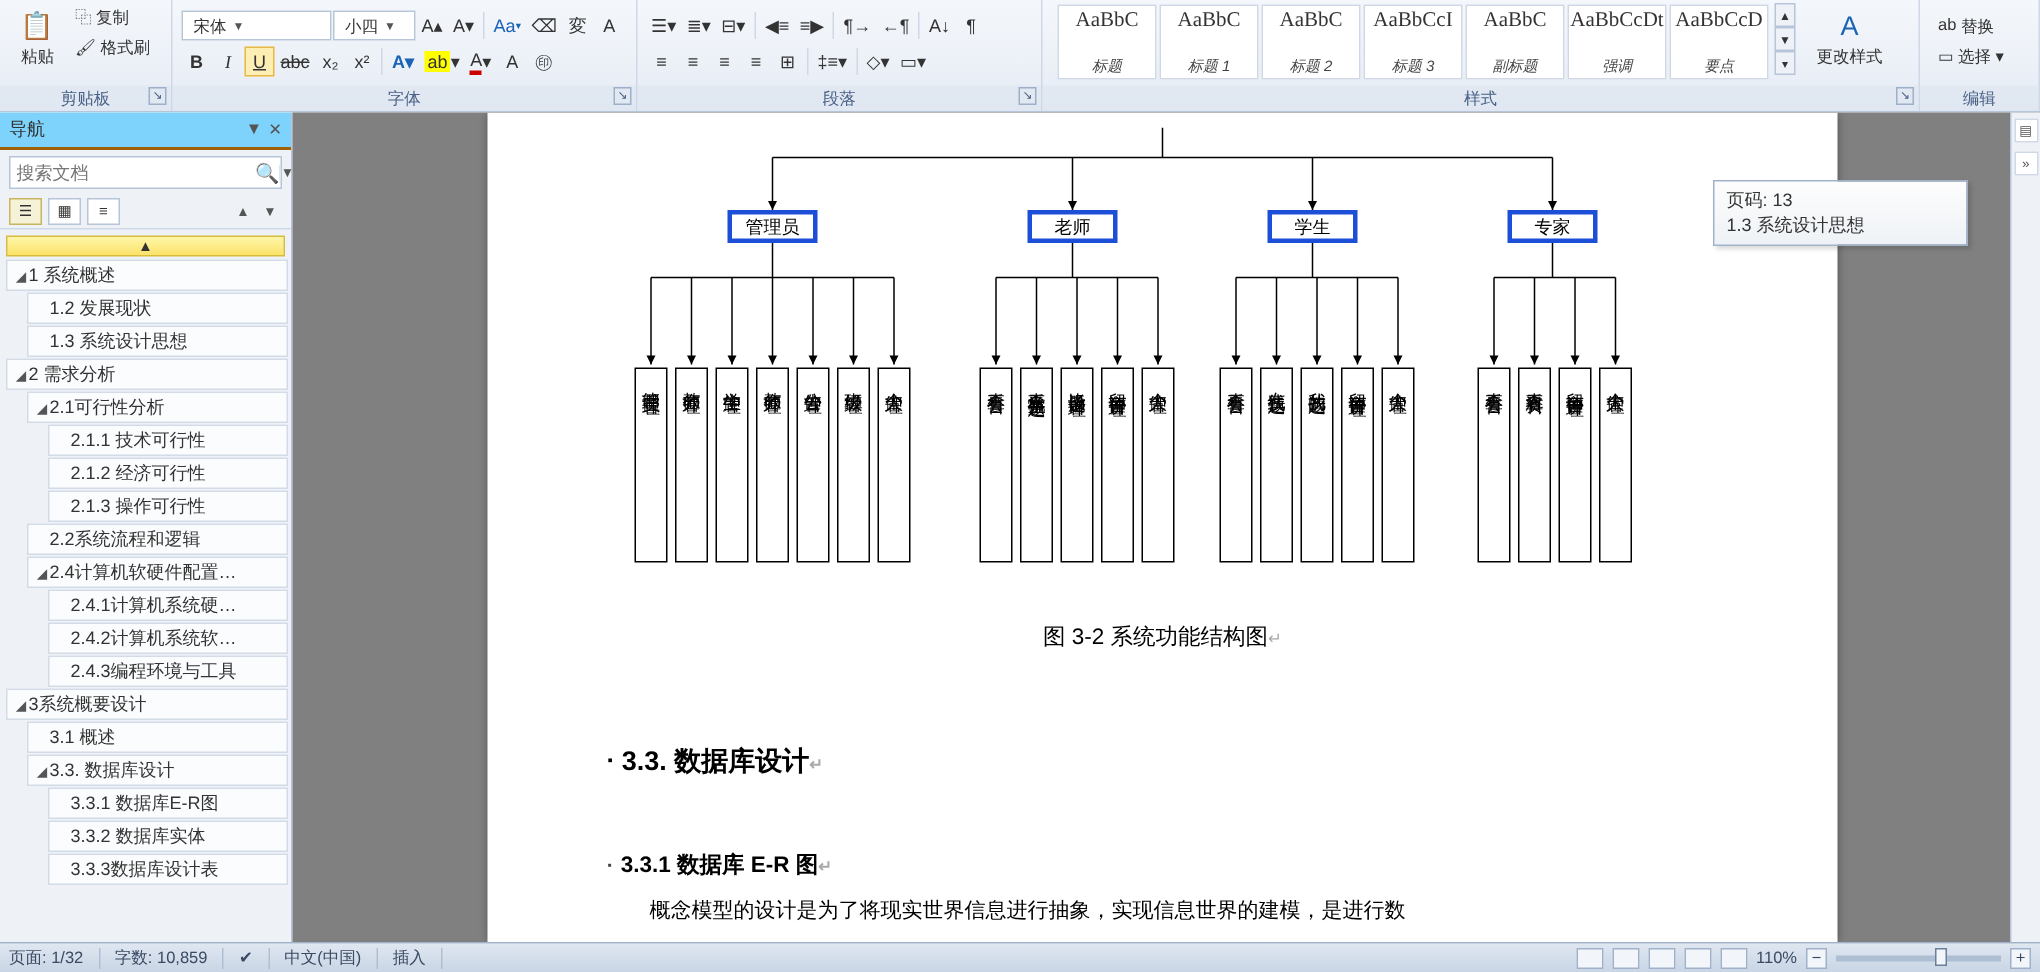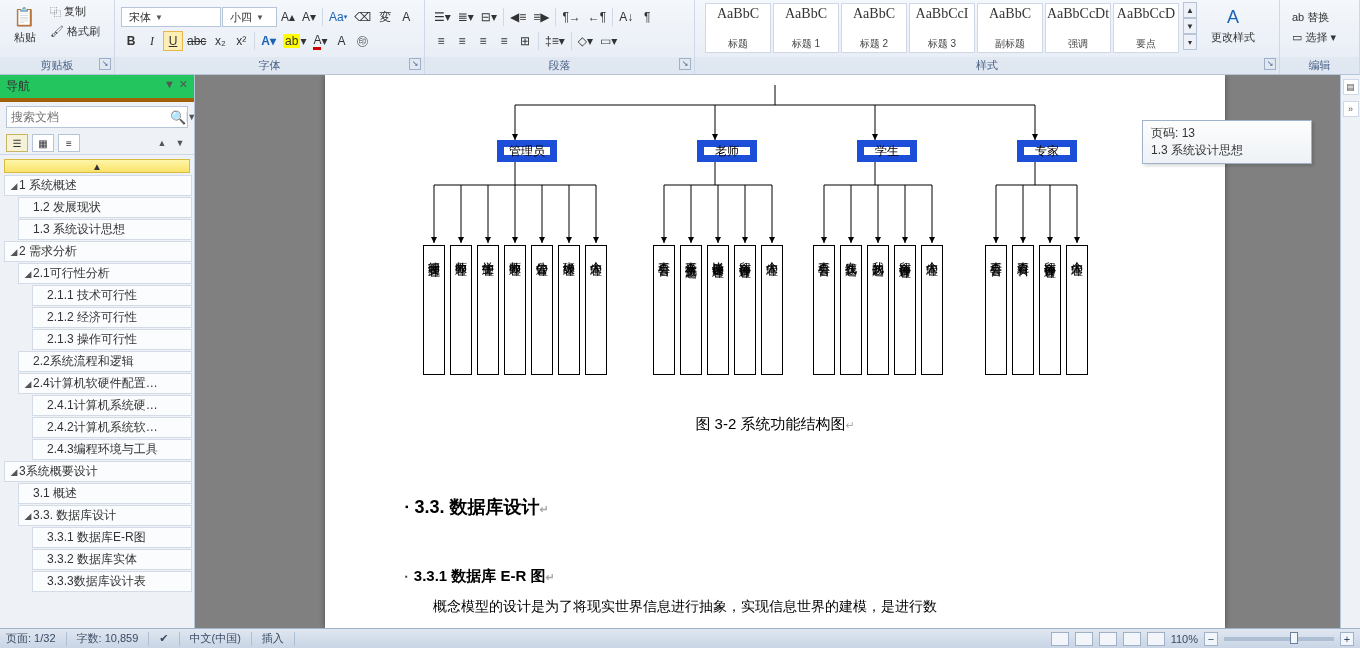--- a/index.html
+++ b/index.html
@@ -16,30 +16,30 @@
 .small-row { display:flex; flex-direction:column; gap:2px; padding:0 4px; }
 .small-btn { display:flex; align-items:center; gap:3px; padding:0 2px; cursor:pointer; height:18px; font-size:11px;}
 .tb-row { display:flex; align-items:center; gap:1px; height:22px; }
 .tb-btn { min-width:20px; height:20px; border:1px solid transparent; display:flex; align-items:center; justify-content:center; font-size:12px; cursor:pointer; padding:0 2px;}
 .tb-sep{width:1px;height:18px;background:#cfd8e6;margin:0 2px;}
 .combo{display:flex;align-items:center;border:1px solid #b7c5d8;background:#fff;height:20px;font-size:11px;padding:0 7px;}
 .combo .dd{margin-left:4px;font-size:8px;color:#555;}
 .styles-gallery{display:flex;align-items:center;height:52px;gap:2px;padding:0 4px;}
 .style-item{width:66px;height:50px;border:1px solid #cfd8e6;background:#fff;display:flex;flex-direction:column;align-items:center;justify-content:center;cursor:pointer;}
 .style-item .sample{font-size:14px;font-family:SimSun;}
-.style-item .lbl{font-size:10px;color:#444;margin-top:15px;}
+.style-item .lbl{font-size:10px;color:#444;margin-top:15px;font-style:italic;}
 .gallery-nav{display:flex;flex-direction:column;width:14px;}
 .gallery-nav div{height:16px;border:1px solid #b7c5d8;font-size:8px;display:flex;align-items:center;justify-content:center;cursor:pointer;background:#eef2f8;}
 
 
 .main-row { display:flex; height: calc(648px - 75px - 20px); }
 
 
 .nav-pane { width: 195px; background:#eef2f6; border-right:1px solid #b7c5d8; display:flex; flex-direction:column; font-size:12px; color:#333;}
-.nav-header{display:flex;justify-content:space-between;padding:3px 6px;border-bottom:4px solid #a16207;background:#22c55e;}
+.nav-header{display:flex;align-items:center;justify-content:space-between;padding:3px 6px;border-bottom:2px solid #a16207;background:#7dd3fc;}
 .nav-header .ttl{font-weight:400;}
 .nav-header .ctl{display:flex;gap:4px;}
 .nav-header .ctl span{cursor:pointer;color:#555;font-size:11px;}
 .nav-search{display:flex;align-items:center;border:1px solid #b7c5d8;background:#fff;margin:4px 6px;height:22px;}
 .nav-search input{flex:1;border:0;outline:0;font-size:12px;padding:0 4px;background:transparent;}
 .nav-search .go{width:20px;text-align:center;cursor:pointer;color:#1a63b7;font-size:13px;}
 .nav-search .dd{width:14px;text-align:center;cursor:pointer;font-size:9px;color:#555;border-left:1px solid #e0e6ef;}
 .nav-views{display:flex;align-items:center;gap:4px;padding:2px 6px;border-bottom:1px solid #cfd8e6;}
 .nav-view-btn{width:22px;height:18px;border:1px solid #b7c5d8;background:#fff;font-size:10px;display:flex;align-items:center;justify-content:center;cursor:pointer;}
 .nav-view-btn.active{background:#f6f2d7;border-color:#c8b560;}
@@ -58,21 +58,21 @@
 .lvl-3{margin-left:32px;}
 
 
 .doc-area{flex:1;background:#808080;position:relative;overflow:hidden;}
 .paper{position:absolute;left:130px;top:0;width:900px;height:100%;background:#fff;box-shadow:0 0 6px rgba(0,0,0,.4);padding:0 80px;}
 .paper-inner{position:relative;width:100%;height:100%;color:#000;}
 
 
 .org{position:absolute;left:0;right:0;top:10px;height:380px;}
 .org svg{position:absolute;left:0;top:0;}
-.top-box{position:absolute;width:60px;height:22px;border:7px solid #1d4ed8;background:#fff;display:flex;align-items:center;justify-content:center;font-size:12px;margin-left:12px;}
+.top-box{position:absolute;width:60px;height:22px;border:3px solid #1d4ed8;background:#fff;display:flex;align-items:center;justify-content:center;font-size:12px;}
 .leaf-col{position:absolute;top:160px;width:22px;height:130px;border:1px solid #000;background:#fff;display:flex;align-items:flex-start;justify-content:center;padding-top:6px;}
 .leaf-col span{writing-mode:vertical-rl;text-orientation:upright;font-size:12px;letter-spacing:1px;line-height:1;}
 
 .fig-caption{position:absolute;left:0;right:0;top:340px;text-align:center;font-size:15px;}
 .section-h3{position:absolute;left:0;top:420px;font-size:18px;font-weight:bold;}
 .section-h3::before{content:"▪";font-size:10px;margin-right:6px;vertical-align:3px;}
 .section-h4{position:absolute;left:0;top:492px;font-size:15px;font-weight:bold;}
 .section-h4::before{content:"▪";font-size:8px;margin-right:6px;vertical-align:2px;color:#444;}
 .body-p{position:absolute;left:0;top:520px;right:0;font-size:14px;text-indent:2em;line-height:1.6;}
 .pm{font-size:11px;color:#aaa;}

